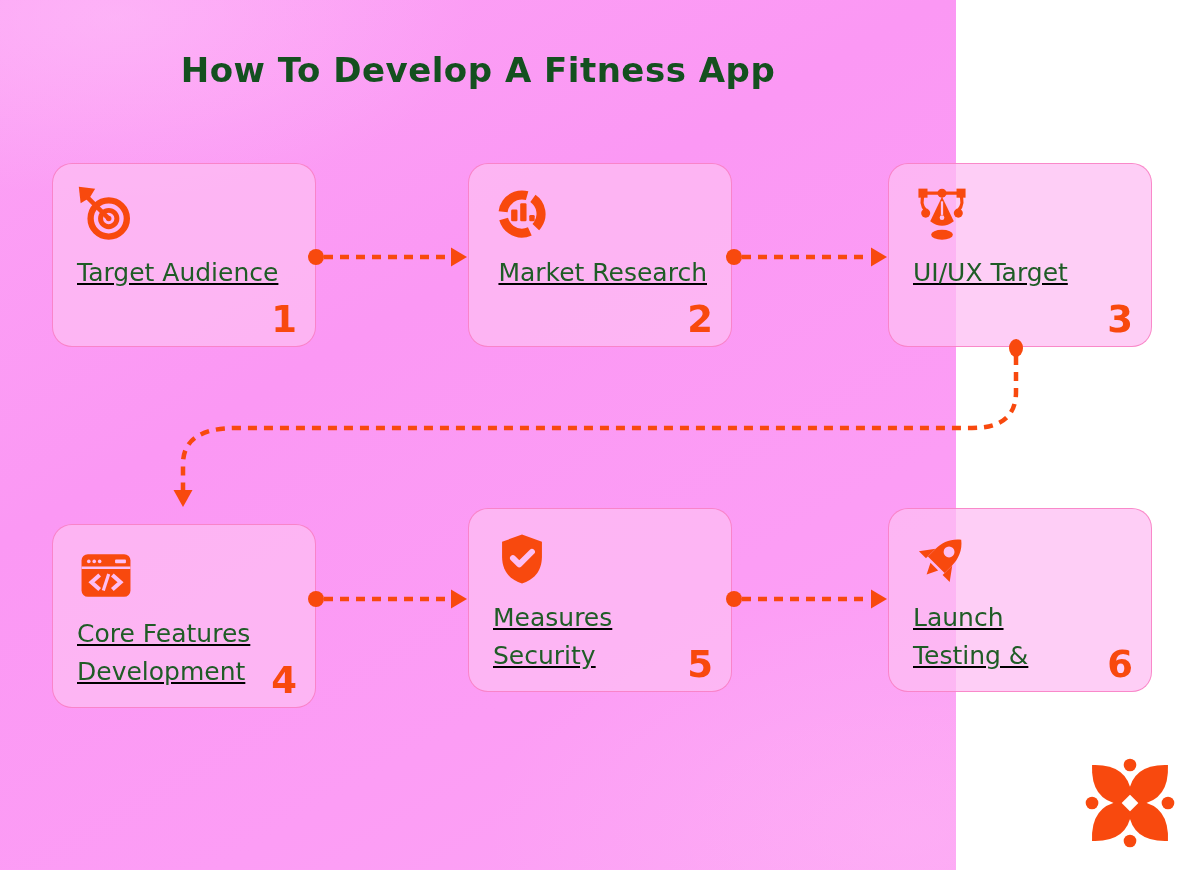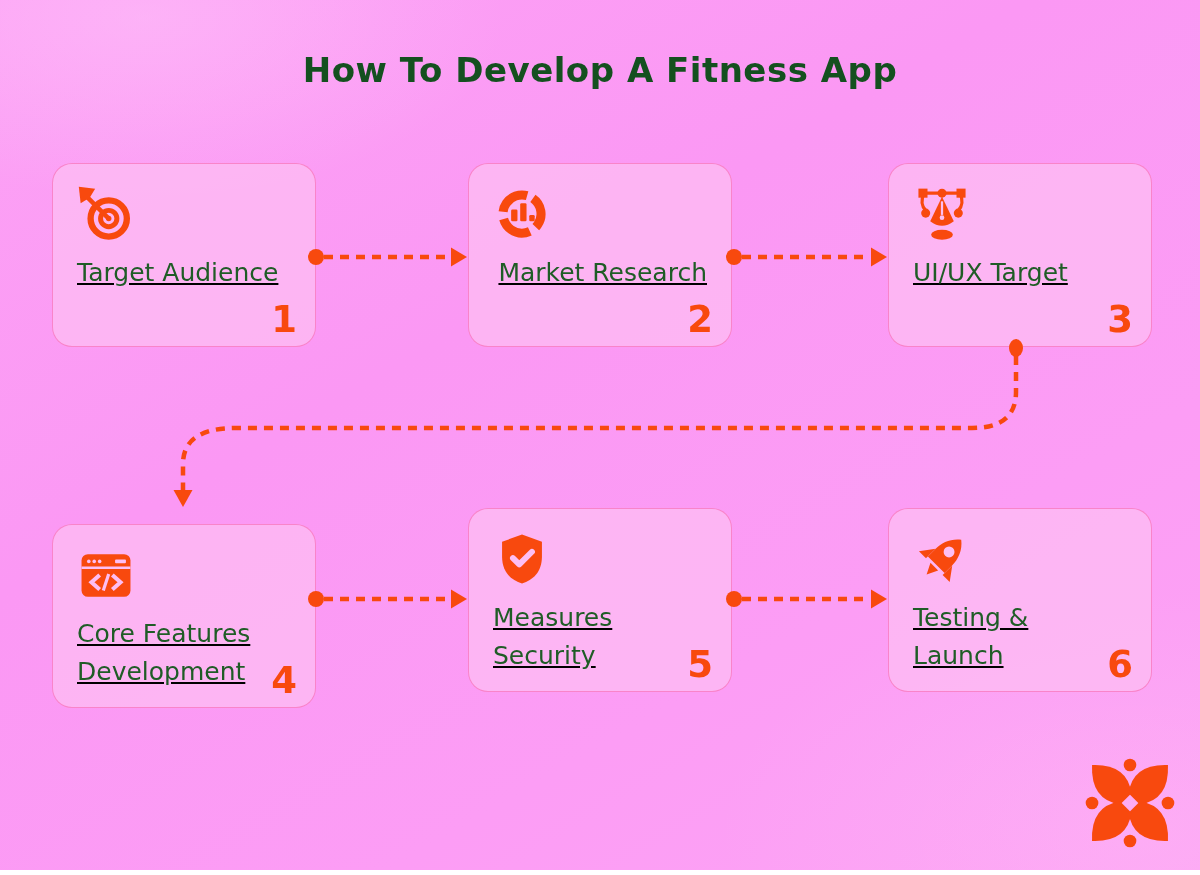--- a/index.html
+++ b/index.html
@@ -1,21 +1,21 @@
 <!DOCTYPE html>
 <html><head>
 <meta charset="utf-8">
 <style>
   html,body{margin:0;padding:0;}
   body{
     width:1200px;height:875px;overflow:hidden;
     font-family:"DejaVu Sans","Liberation Sans",sans-serif;
   }
   .stage{
-    position:relative;width:1200px;height:875px;
+    position:relative;width:956px;height:875px;
     background:
       radial-gradient(ellipse 600px 300px at 12% 2%, rgba(255,200,250,.45) 0%, rgba(255,200,250,0) 60%),
       radial-gradient(ellipse 700px 400px at 95% 95%, rgba(255,190,246,.35) 0%, rgba(255,190,246,0) 60%),
       linear-gradient(150deg,#fca2f5 0%,#fb98f4 38%,#fc9df5 70%,#fca4f4 100%);
   }
   .page-title{
     position:absolute;top:50px;left:0;width:100%;
     text-align:center;font-size:34px;font-weight:bold;
     color:#14501f;letter-spacing:.5px;
   }
@@ -145,22 +145,22 @@
     <svg class="icon" viewBox="0 0 64 64">
       <g transform="rotate(45 32 32)">
         <path d="M32,2 C41,9 45,19 45,30 L45,41 L19,41 L19,30 C19,19 23,9 32,2 Z" fill="#f8490e"></path>
         <circle cx="32" cy="21" r="6" fill="#fdbef3"></circle>
         <polygon points="19,29 8,44 19,44" fill="#f8490e"></polygon>
         <polygon points="45,29 56,44 45,44" fill="#f8490e"></polygon>
         <polygon points="26,44 38,44 32,56" fill="#f8490e"></polygon>
       </g>
     </svg>
     <div class="label">
+      <div>Launch</div>
       <div>Testing &amp;</div>
-      <div>Launch</div>
     </div>
     <div class="num">6</div>
   </div>
 
   <svg class="overlay" width="1200" height="875" viewBox="0 0 1200 875">
     <g stroke="#f8490e" stroke-width="4.5" fill="none" stroke-dasharray="9 7">
       <line x1="324" y1="257" x2="449" y2="257"></line>
       <line x1="742" y1="257" x2="869" y2="257"></line>
       <line x1="324" y1="599" x2="449" y2="599"></line>
       <line x1="742" y1="599" x2="869" y2="599"></line>

